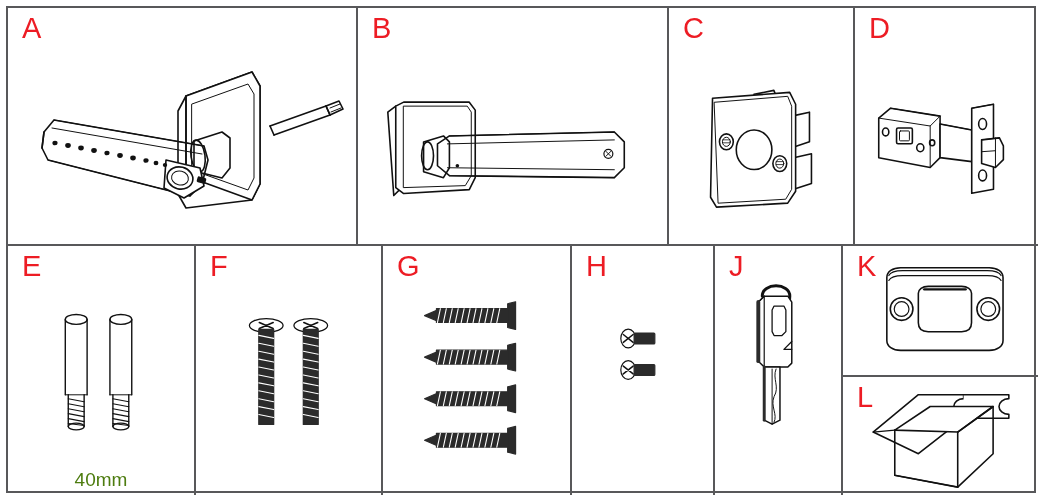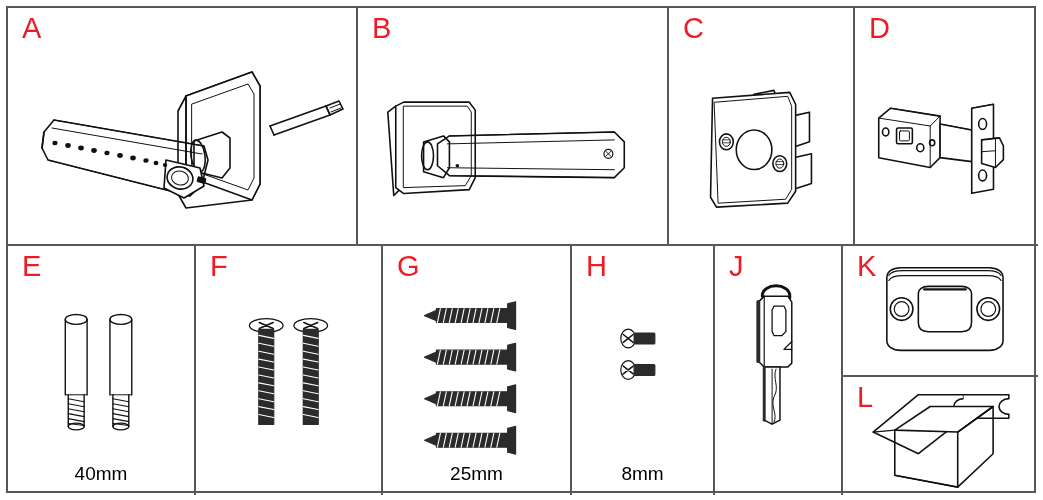--- a/index.html
+++ b/index.html
@@ -38,25 +38,25 @@
     top: 6px;
     color: #ed1c24;
     font-size: 29px;
     line-height: 1;
     font-family: "Liberation Sans", sans-serif;
     font-weight: 400;
     letter-spacing: 0.5px;
   }
   .size {
     position: absolute;
-    bottom: 10px;
+    bottom: 4px;
     left: 0;
     width: 100%;
     text-align: center;
-    color: #000000;
+    color: #4d7c0f;
     font-size: 19px;
     font-family: "Liberation Sans", sans-serif;
   }
   .art {
     position: absolute;
     inset: 0;
     display: block;
   }
   .art svg { display: block; width: 100%; height: 100%; }
 </style>
@@ -363,40 +363,38 @@
               <path d="M94 63 L91 77"></path>
                 <path d="M100 63 L97 77"></path>
                 <path d="M106 63 L103 77"></path>
               <path d="M112 63 L109 77"></path>
                 <path d="M118 63 L115 77"></path>
             </g>
             <path d="M126 58 L134 56 L134 84 L126 82 Z" fill="#2b2b2b" stroke="#2b2b2b"></path>
           </g>
         </svg>
       </div>
-      <span class="size">25mm</span>
     </div>
 
     <div class="cell bt bl" style="left:562px; top:236px; width:143px; height:251px;">
       <span class="label">H</span>
       <div class="art">
         <svg viewBox="0 0 143 251" xmlns="http://www.w3.org/2000/svg" fill="none" stroke="#111" stroke-width="1.2" stroke-linejoin="round" stroke-linecap="round">
           <g>
             <ellipse cx="57" cy="93" rx="7.5" ry="9.5" fill="#fff"></ellipse>
             <path d="M52 89 L62 97 M62 89 L52 97" stroke-width="1.5"></path>
             <rect x="63" y="87.5" width="21" height="11" rx="1" fill="#2b2b2b" stroke="#2b2b2b"></rect>
           </g>
           <g>
             <ellipse cx="57" cy="125" rx="7.5" ry="9.5" fill="#fff"></ellipse>
             <path d="M52 121 L62 129 M62 121 L52 129" stroke-width="1.5"></path>
             <rect x="63" y="119.5" width="21" height="11" rx="1" fill="#2b2b2b" stroke="#2b2b2b"></rect>
           </g>
         </svg>
       </div>
-      <span class="size">8mm</span>
     </div>
 
     <div class="cell bt bl" style="left:705px; top:236px; width:128px; height:251px;">
       <span class="label">J</span>
       <div class="art">
         <svg viewBox="0 0 128 251" xmlns="http://www.w3.org/2000/svg" fill="none" stroke="#111" stroke-width="1.5" stroke-linejoin="round" stroke-linecap="round">
 
           <path d="M48 50 C48 36, 76 36, 76 50 C76 60, 70 66, 62 66" stroke-width="3"></path>
 
           <path d="M44 56 L50 50 L74 50 L78 56 L78 118 L74 122 L50 122 L44 116 Z" fill="#fff"></path>

